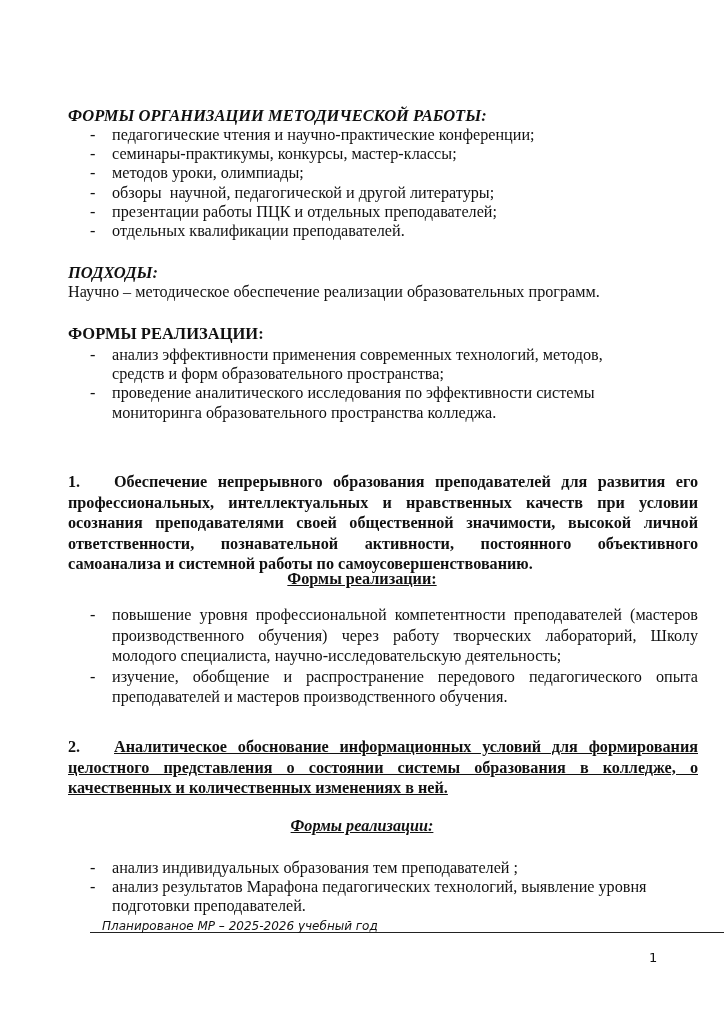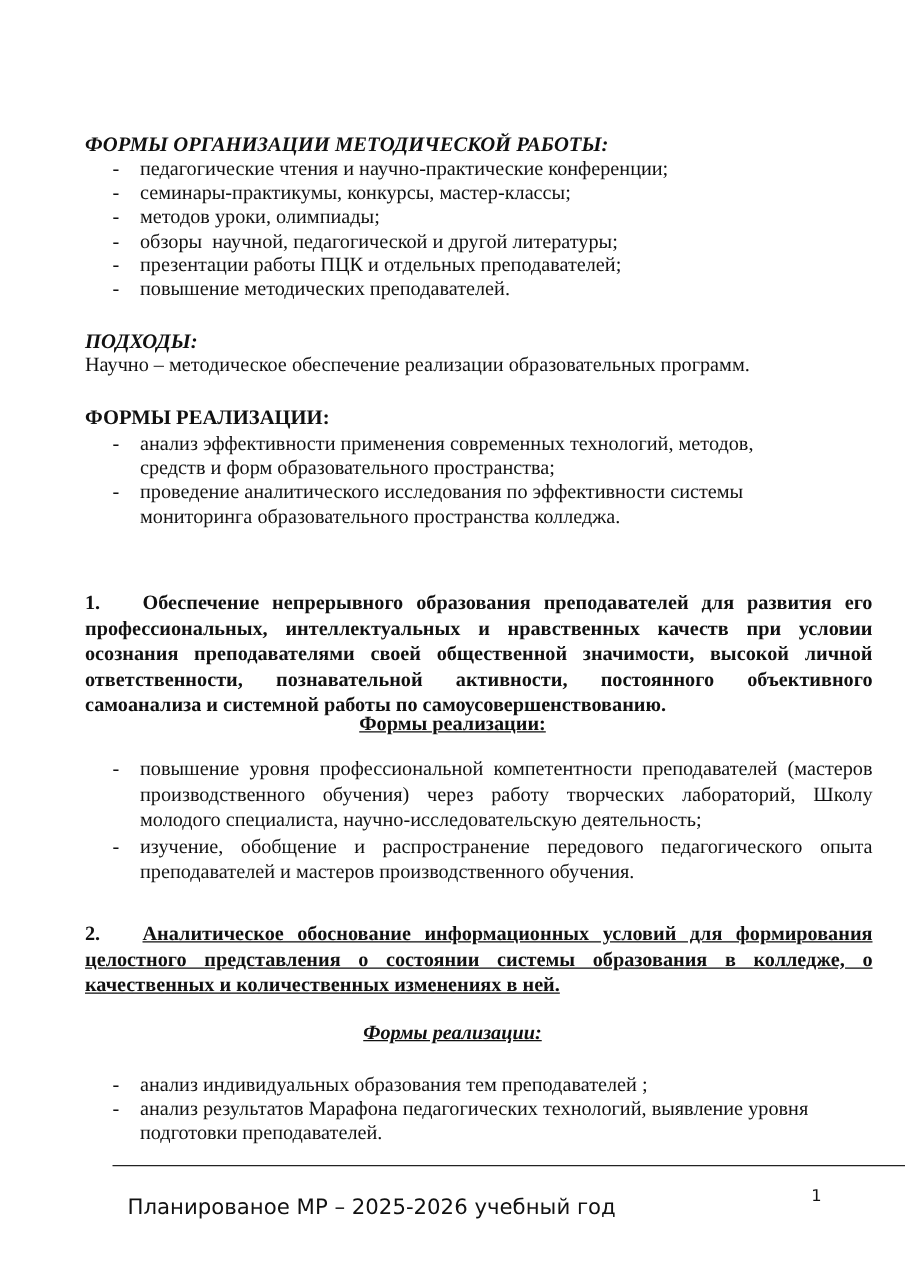--- a/index.html
+++ b/index.html
@@ -16,35 +16,35 @@
     .dash-list li { position: relative; padding-left: 44px; font-size: 16.2px; line-height: 19.2px; }
     .dash-list li .dash { position: absolute; left: 22px; top: 0; }
     .block-para { position: absolute; left: 68px; width: 630px; font-weight: bold; font-size: 16.2px; line-height: 20.6px; text-align: justify; white-space: normal; }
     .block-para .num { display: inline-block; width: 46px; }
     .justify-list { width: 630px; }
     .justify-list li { text-align: justify; white-space: normal; line-height: 20.6px; }
     .center-heading { position: absolute; left: 0; width: 724px; text-align: center; font-weight: bold; font-size: 16.2px; text-decoration: underline; }
     .center-heading.italic { font-style: italic; }
     .footer-rule { position: absolute; left: 90px; top: 932px; width: 640px; height: 0; border-top: 1.5px solid #222222; }
     .footer-page { position: absolute; left: 649px; top: 950px; font-family: "DejaVu Sans", sans-serif; font-size: 13px; }
-    .footer-text { position: absolute; left: 102px; top: 956px; font-family: "DejaVu Sans", sans-serif; font-size: 17px; }
+    .footer-text { position: absolute; left: 102px; top: 919px; font-family: "DejaVu Sans", sans-serif; font-size: 12px; font-style: italic; }
   </style>
 </head>
 <body>
 
 <div class="page">
 
   <div class="abs h-italic" style="left:68px; top:106px;">ФОРМЫ ОРГАНИЗАЦИИ МЕТОДИЧЕСКОЙ РАБОТЫ:</div>
   <ul class="dash-list" style="top:126px;">
     <li><span class="dash">-</span><span>педагогические чтения и научно-практические конференции;</span></li>
     <li><span class="dash">-</span><span>семинары-практикумы, конкурсы, мастер-классы;</span></li>
     <li><span class="dash">-</span><span>методов уроки, олимпиады;</span></li>
     <li><span class="dash">-</span><span style="white-space:pre;">обзоры  научной, педагогической и другой литературы;</span></li>
     <li><span class="dash">-</span><span>презентации работы ПЦК и отдельных преподавателей;</span></li>
-    <li><span class="dash">-</span><span>повышение методических преподавателей.</span></li>
+    <li><span class="dash">-</span><span>отдельных квалификации преподавателей.</span></li>
   </ul>
 
   <div class="abs h-italic" style="left:68px; top:263px;">ПОДХОДЫ:</div>
   <div class="abs text" style="left:68px; top:283px;text-align:right;">Научно – методическое обеспечение реализации образовательных программ.</div>
 
   <div class="abs h-bold" style="left:68px; top:324px;"><span>ФОРМЫ РЕАЛИЗАЦИИ</span><span>:</span></div>
   <ul class="dash-list" style="top:346px;">
     <li><span class="dash">-</span><span>анализ эффективности применения современных технологий, методов,</span><br><span>средств и форм образовательного пространства;</span></li>
     <li><span class="dash">-</span><span>проведение аналитического исследования по эффективности системы</span><br><span>мониторинга образовательного пространства колледжа.</span></li>
   </ul>

